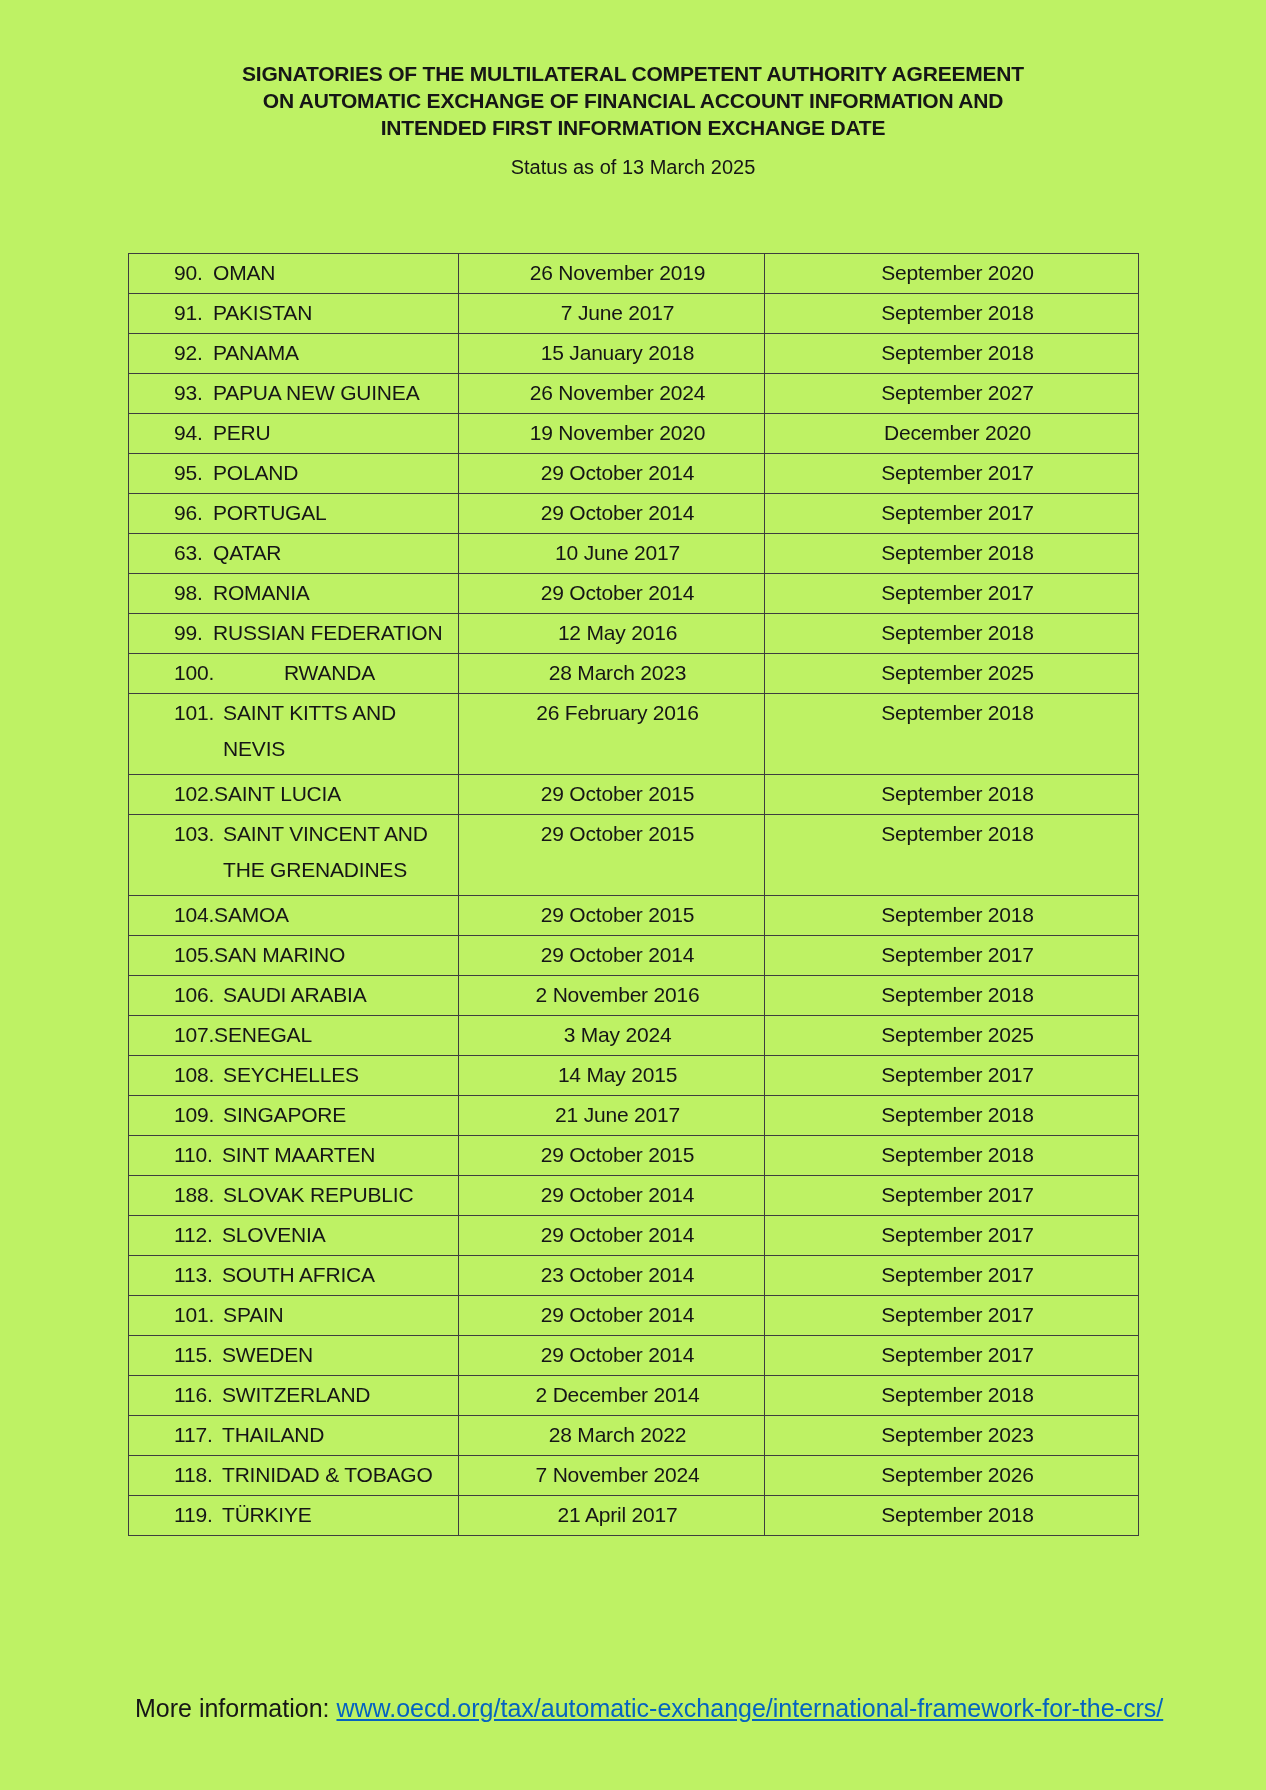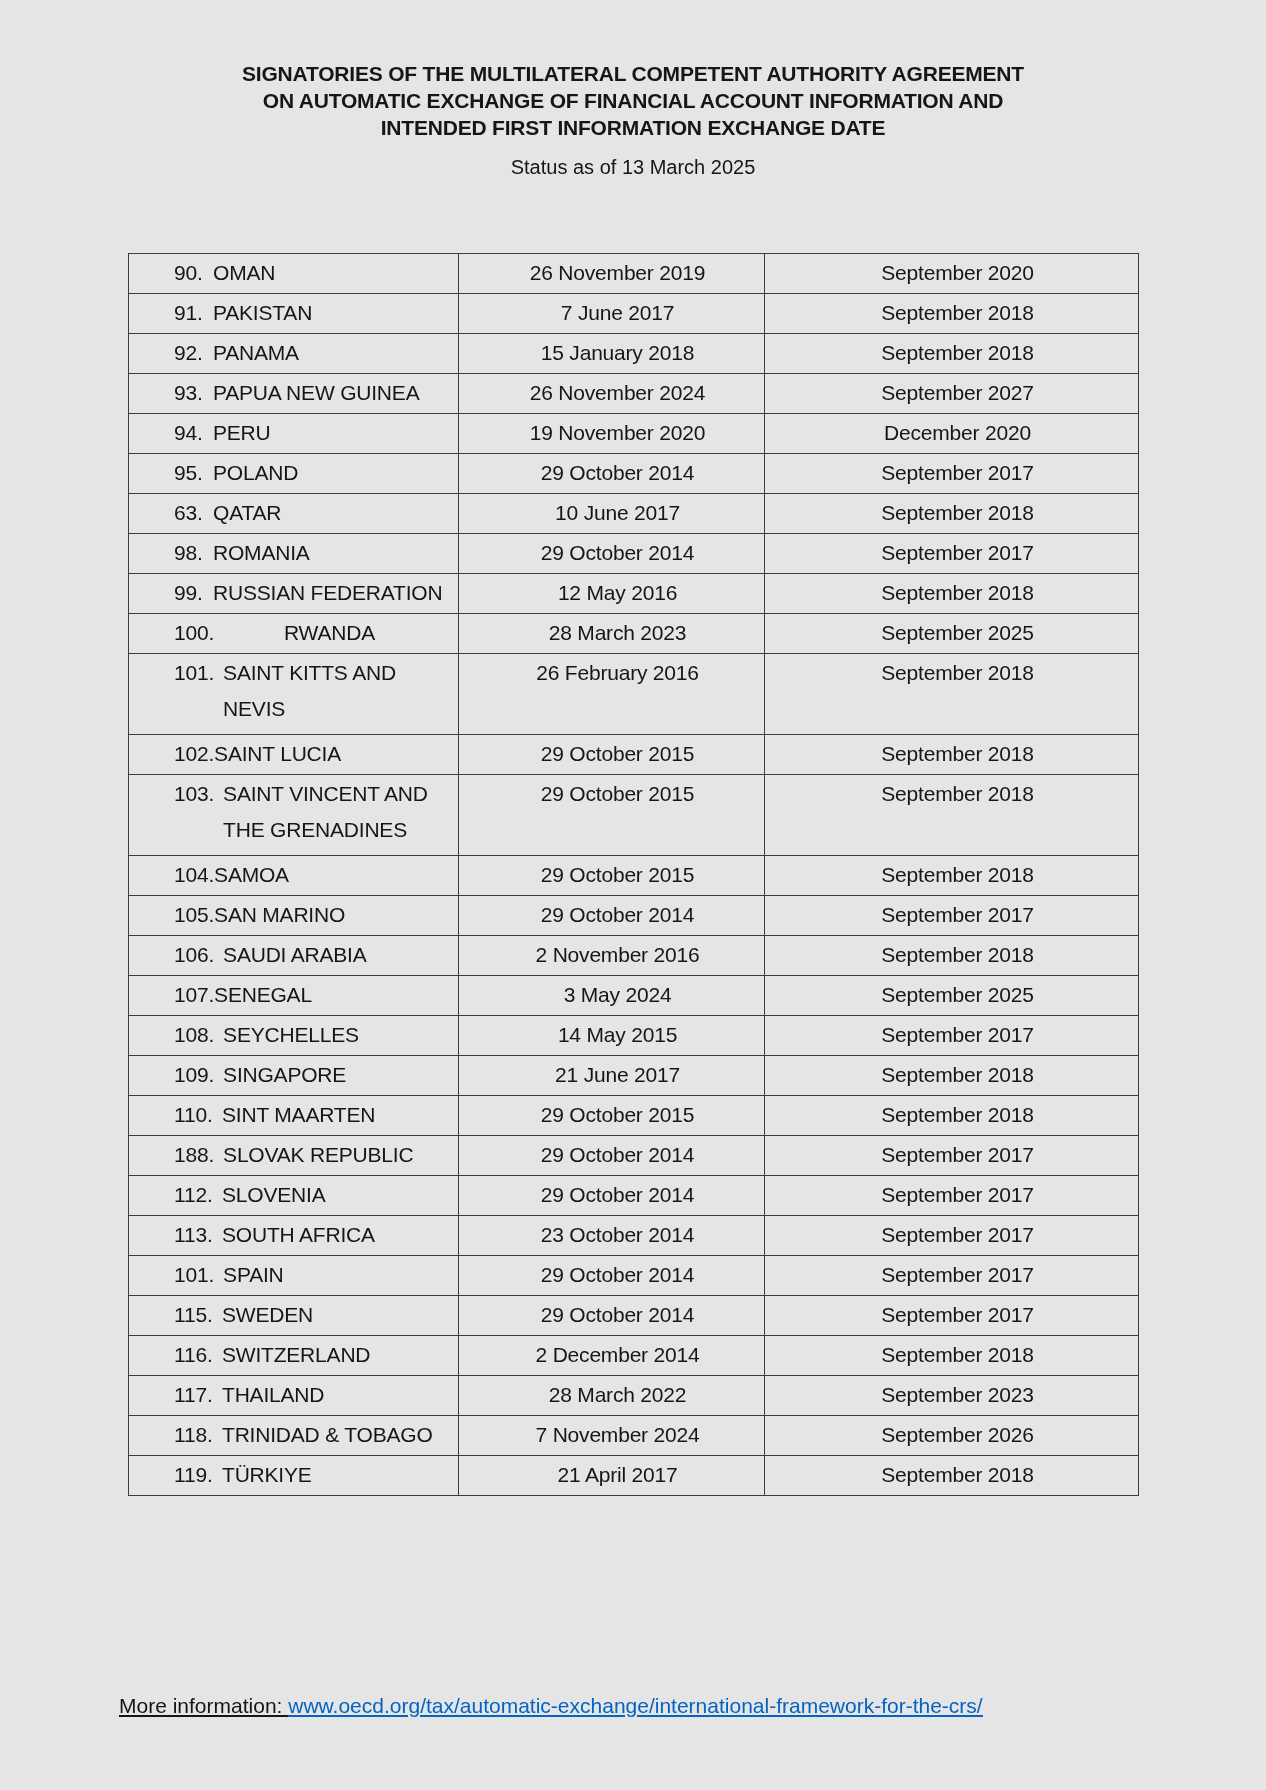--- a/index.html
+++ b/index.html
@@ -1,20 +1,20 @@
 <!DOCTYPE html>
 <html><head>
 <meta charset="utf-8">
 <style>
   html, body { margin: 0; padding: 0; background: #ffffff; }
   .page {
     position: relative;
     width: 1266px;
     height: 1790px;
-    background: #e5e5e5;
+    background: #bef264;
     font-family: "Liberation Sans", "DejaVu Sans", sans-serif;
     color: #161616;
     box-sizing: border-box;
     overflow: hidden;
   }
   .doc-header { padding-top: 60px; text-align: center; }
   .doc-title {
     margin: 0;
     font-size: 21px;
     font-weight: bold;
@@ -64,25 +64,24 @@
     max-width: 240px;
   }
   tr:not(.tall) .name { line-height: 22px; margin-top: 0; }
 
   .gap-none .num { min-width: 0; }
   .gap-space .num { margin-right: 9px; }
   .gap-wide .num { min-width: 110px; }
 
   .doc-footer {
     position: absolute;
-    left: 119px;
+    left: 135px;
     top: 1694px;
-    font-size: 21px;
+    font-size: 25px;
     white-space: nowrap;
-    text-decoration: underline;
   }
   .doc-footer a {
     color: #0563c1;
     text-decoration: underline;
     cursor: pointer;
   }
 </style>
 </head>
 <body>
 
@@ -128,20 +127,25 @@
           <td class="c-name gap-normal"><span class="num">94.</span><span class="name">PERU</span></td>
           <td class="c-date">19 November 2020</td>
           <td class="c-exch">December 2020</td>
         </tr>
         <tr>
           <td class="c-name gap-normal"><span class="num">95.</span><span class="name">POLAND</span></td>
           <td class="c-date">29 October 2014</td>
           <td class="c-exch">September 2017</td>
         </tr>
         <tr>
+          <td class="c-name gap-normal"><span class="num">96.</span><span class="name">PORTUGAL</span></td>
+          <td class="c-date">29 October 2014</td>
+          <td class="c-exch">September 2017</td>
+        </tr>
+        <tr>
           <td class="c-name gap-normal"><span class="num">63.</span><span class="name">QATAR</span></td>
           <td class="c-date">10 June 2017</td>
           <td class="c-exch">September 2018</td>
         </tr>
         <tr>
           <td class="c-name gap-normal"><span class="num">98.</span><span class="name">ROMANIA</span></td>
           <td class="c-date">29 October 2014</td>
           <td class="c-exch">September 2017</td>
         </tr>
         <tr>

